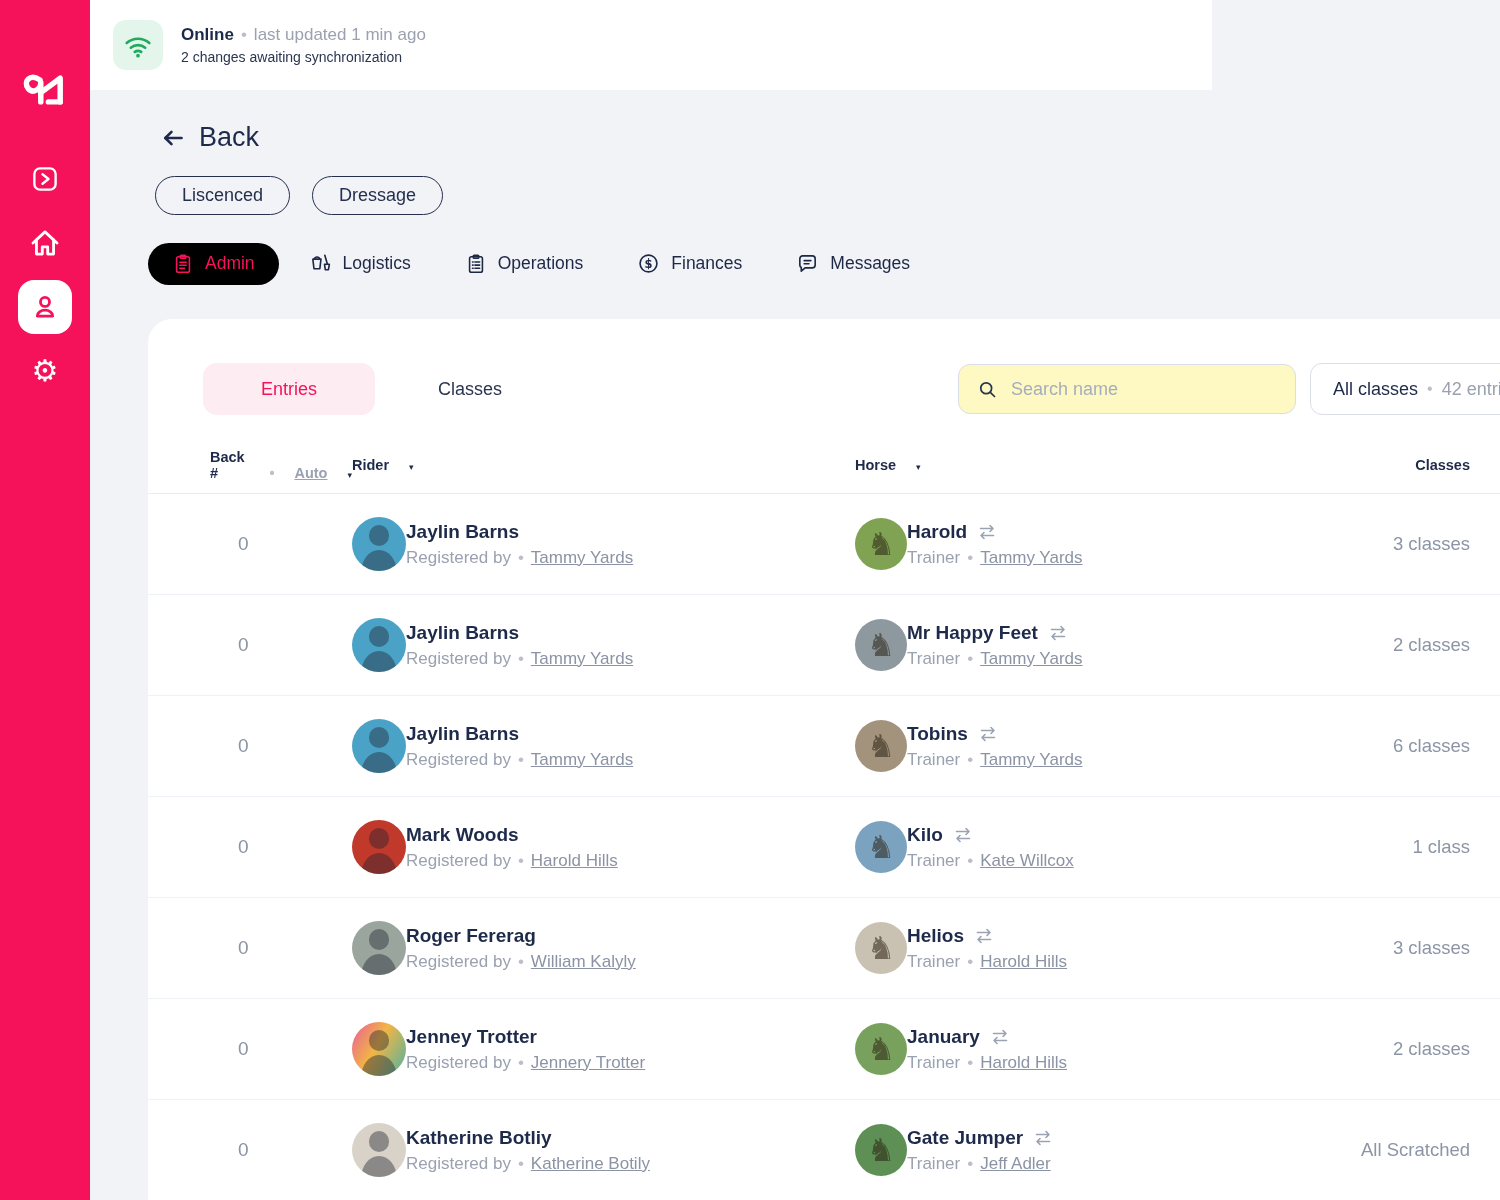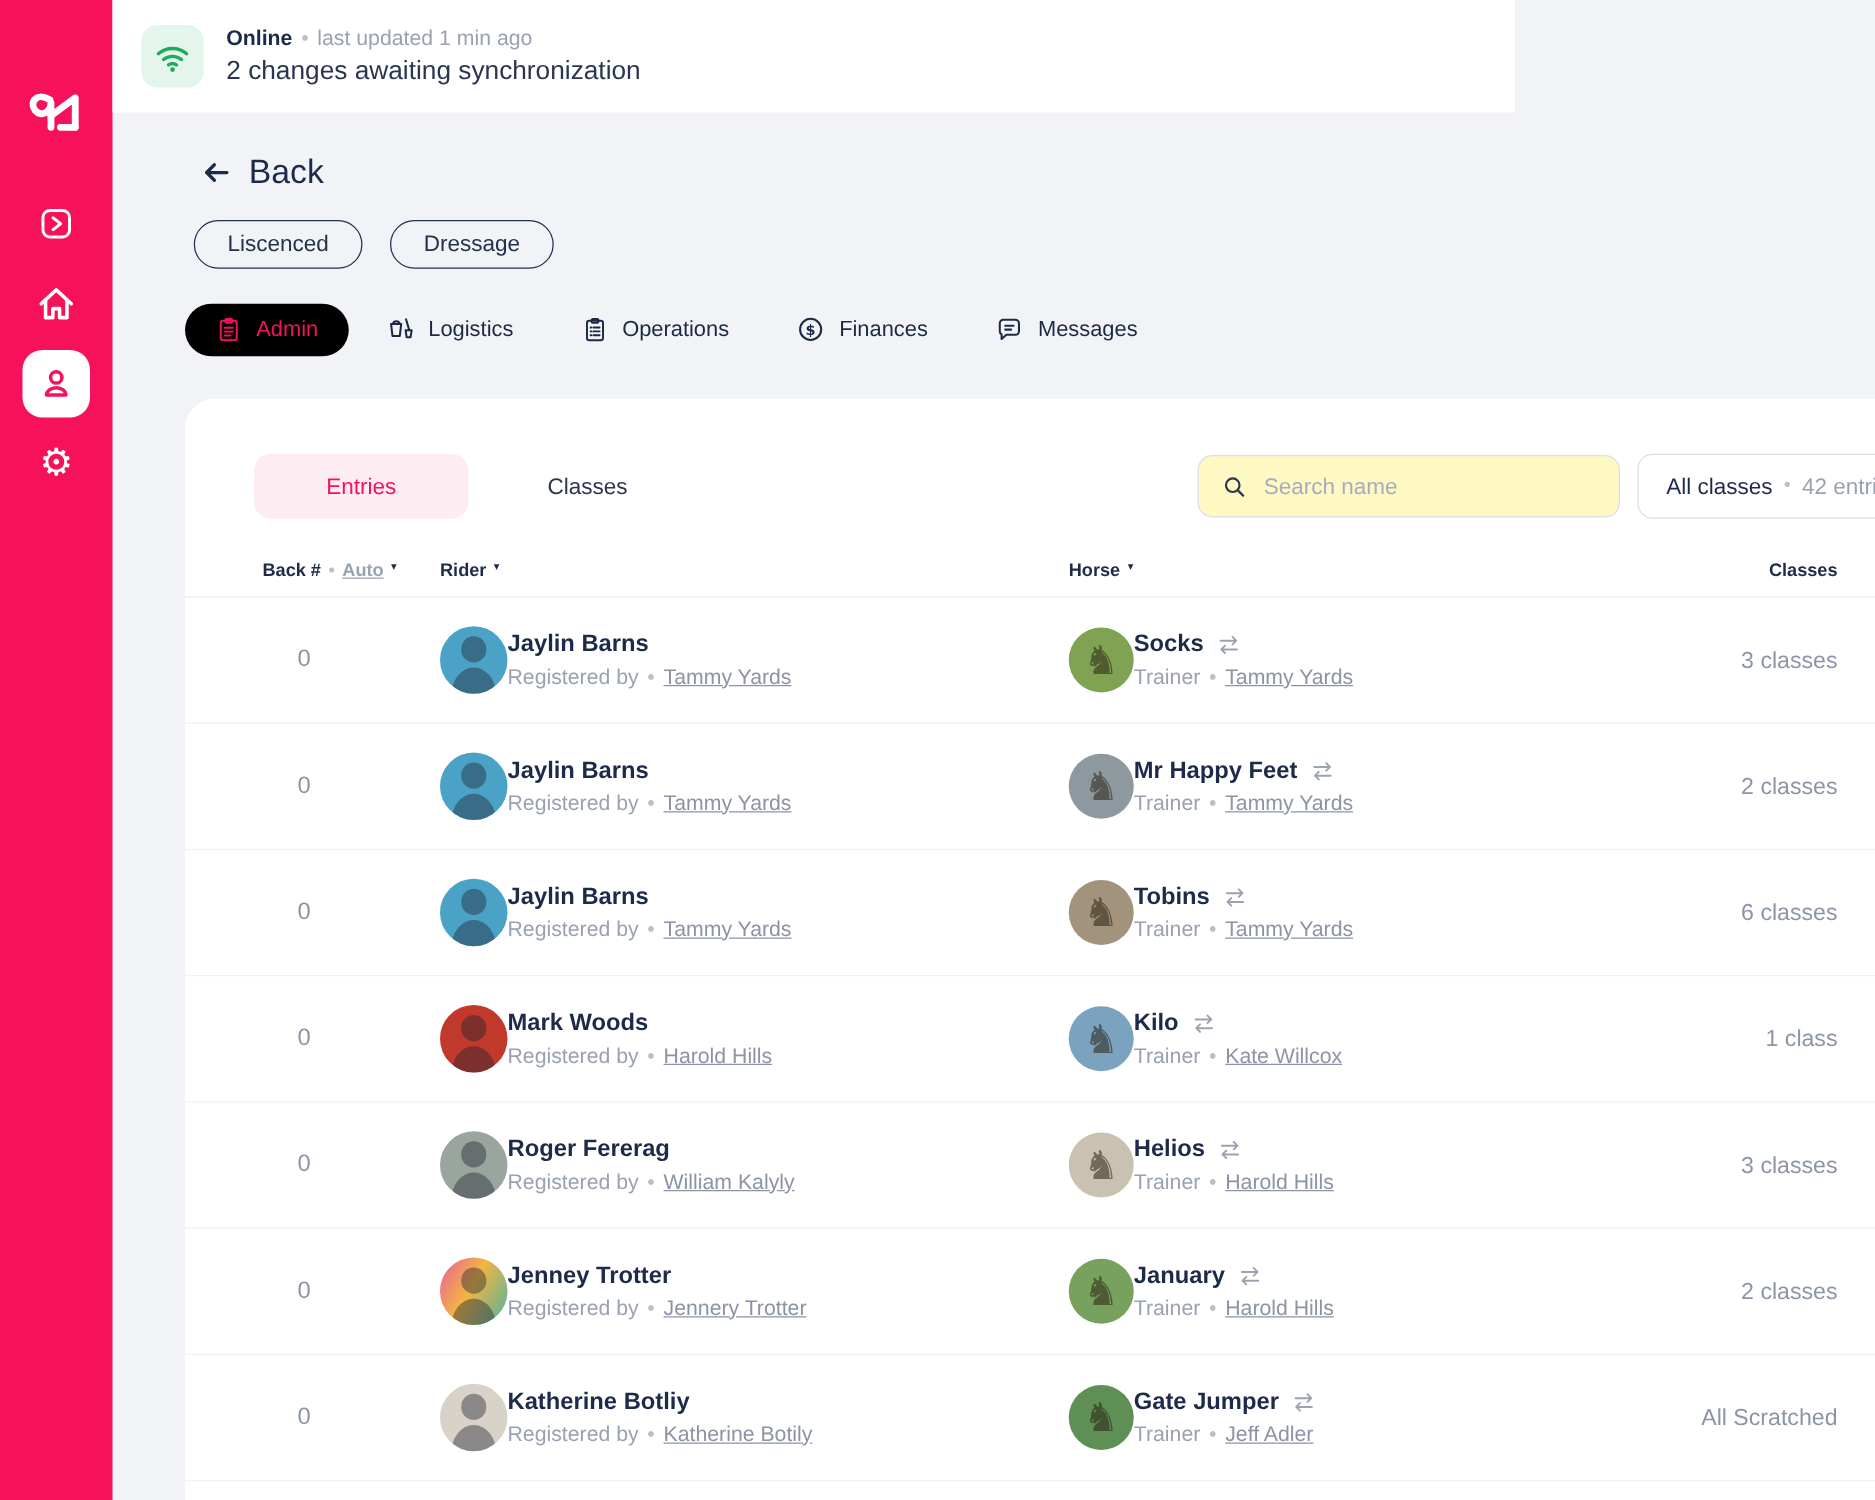--- a/index.html
+++ b/index.html
@@ -23,21 +23,21 @@
 
   
   .topbar {
     position:absolute; left:90px; top:0; width:1122px; height:90px;
     background:#ffffff; display:flex; align-items:center; padding-left:23px;
   }
   .wifi-tile { width:50px; height:50px; border-radius:13px; background:#e4f6eb; display:flex; align-items:center; justify-content:center; }
   .status-text { margin-left:18px; }
   .status-line1 { font-size:17px; color:#9aa1b0; display:flex; align-items:baseline; gap:7px; }
   .status-line1 .online { font-weight:700; color:#1c2948; font-size:17px; }
-  .status-line2 { font-size:21px; color:#2a3550; margin-top:4px; }
+  .status-line2 { font-size:14px; color:#2a3550; margin-top:4px; }
 
   
   .back-row { position:absolute; left:160px; top:122px; display:flex; align-items:center; gap:13px; cursor:pointer; }
   .back-label { font-size:27px; color:#1e2a4a; font-weight:500; }
   .title-row { position:absolute; left:155px; top:176px; display:flex; align-items:center; gap:22px; }
   .page-title { font-size:30px; font-weight:800; color:#1e2a4a; letter-spacing:.2px; }
   .badge {
     border:1.5px solid #25304d; border-radius:999px; padding:8px 26px;
     font-size:18px; color:#25304d; background:transparent; white-space:nowrap;
   }
@@ -70,21 +70,21 @@
     margin-left:14px; flex:0 0 auto; width:250px; height:52px; border:1px solid #d9dee8; border-radius:12px;
     display:flex; align-items:center; gap:9px; padding:0 22px; background:#fff; cursor:pointer; white-space:nowrap;
   }
   .filter-selected { font-size:18px; color:#1e2a4a; }
   .filter-count { font-size:18px; color:#9aa1b0; }
   .dot { color:#b9c0cb; }
 
   
   .grid-cols { display:grid; grid-template-columns:142px 503px 1fr 235px; padding-left:62px; align-items:center; }
   .thead { margin-top:34px; padding-bottom:12px; border-bottom:1px solid #e9edf3; }
-  .th { font-size:14.5px; font-weight:700; color:#1e2a4a; display:flex; align-items:flex-start; gap:6px; }
+  .th { font-size:14.5px; font-weight:700; color:#1e2a4a; display:flex; align-items:flex-end; gap:20px; }
   .th .caret { font-size:9px; color:#1e2a4a; transform:translateY(-1px); }
   .th .muted-link { color:#9aa2b1; font-weight:700; text-decoration:underline; cursor:pointer; }
   .th.right { justify-content:flex-end; padding-right:90px; }
 
   .trow { height:101px; border-bottom:1px solid #eef1f6; cursor:pointer; }
   .back-num { padding-left:28px; font-size:19px; color:#8b94a3; }
   .entity { display:flex; align-items:center; }
   .avatar {
     width:54px; height:54px; border-radius:50%; position:relative; overflow:hidden; flex:0 0 auto;
     background:#9aa59d;
@@ -291,21 +291,21 @@
         </div>
       </div>
     </div>
 
     <div class="entity">
       <div class="avatar horse" style="background: rgb(127, 163, 82);">
         <span class="glyph">♞</span>
       </div>
       <div>
         <div class="ename-row">
-          <span class="ename">Socks</span>
+          <span class="ename">Harold</span>
           <span>
             <svg width="20" height="20" viewBox="0 0 20 20" fill="none" stroke="#9aa3b2" stroke-width="1.6" stroke-linecap="round" stroke-linejoin="round">
               <path d="M3.5 6.5 H16 M13 3.5 L16 6.5 L13 9.5"></path>
               <path d="M16.5 13.5 H4 M7 10.5 L4 13.5 L7 16.5"></path>
             </svg>
           </span>
         </div>
         <div class="esub">
           <span>Trainer</span>
           <span class="dot">•</span>

